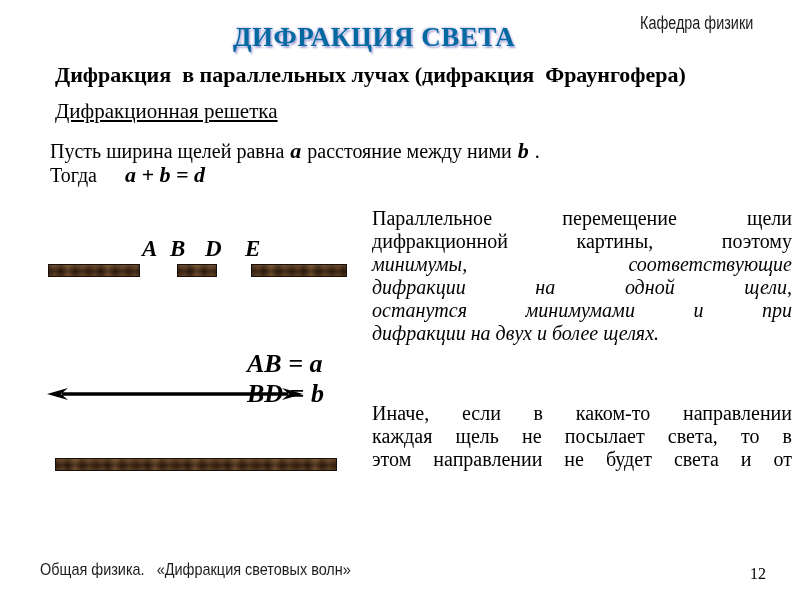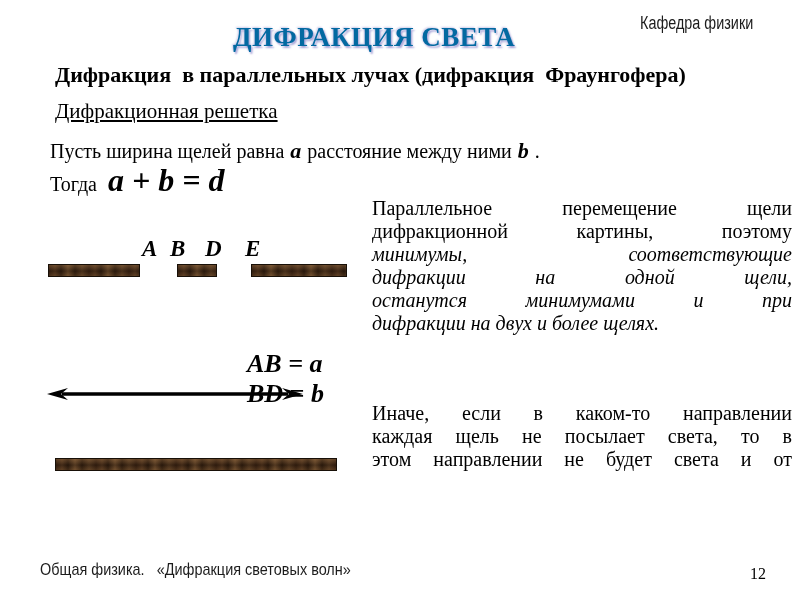--- a/index.html
+++ b/index.html
@@ -38,22 +38,22 @@
     text-decoration: underline;
     white-space: pre;
   }
 
   
   .intro-line1 { left: 50px; top: 138px; font-size: 20px; white-space: pre; }
   .intro-line2 { left: 50px; top: 162px; font-size: 20px; white-space: pre; }
   .mvar { font-weight: bold; font-style: italic; font-size: 22px; }
   .intro-line1 .mvar { margin: 0 6px; }
   .formula-inline {
-    font-weight: bold; font-style: italic; font-size: 32px;
-    margin-left: 11px;
+    font-weight: bold; font-style: italic; font-size: 22px;
+    margin-left: 28px;
   }
 
   
   .pt-label {
     top: 236px; font-size: 23px; font-weight: bold; font-style: italic;
   }
   .bar {
     height: 13px;
     border: 1px solid #181008;
     box-sizing: border-box;
@@ -77,21 +77,21 @@
   .f-ab { top: 318px; }
   .f-bd { top: 348px; }
 
   .arrow-svg { left: 46px; top: 386px; }
 
   
   .para {
     width: 420px; left: 372px;
     font-size: 20px; color: #000;
   }
-  .para1 { top: 197px; }
+  .para1 { top: 207px; }
   .para2 { top: 402px; }
   .pline {
     height: 23.1px; line-height: 23.1px;
     text-align: justify; text-align-last: justify;
     white-space: normal;
   }
   .pline.last { text-align-last: left; }
   .pline.it { font-style: italic; }
 
   

